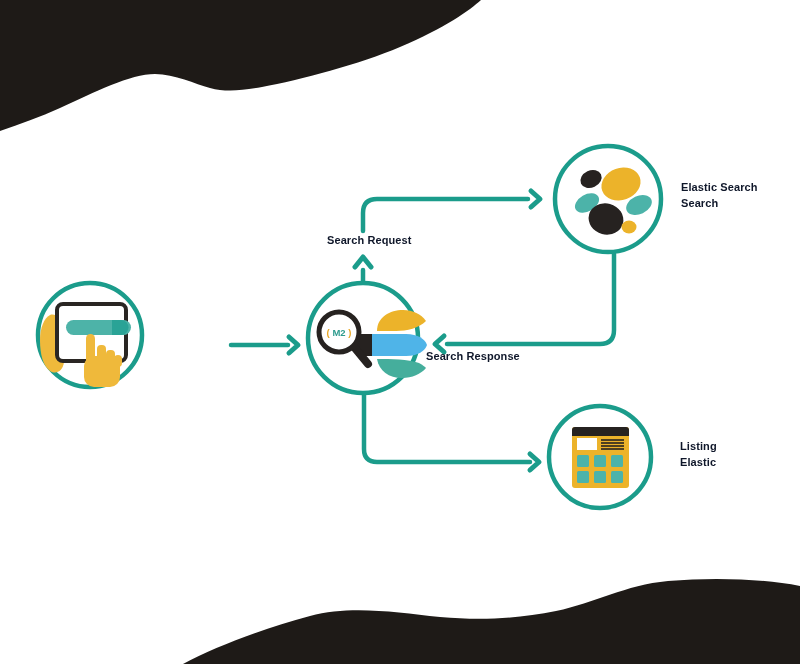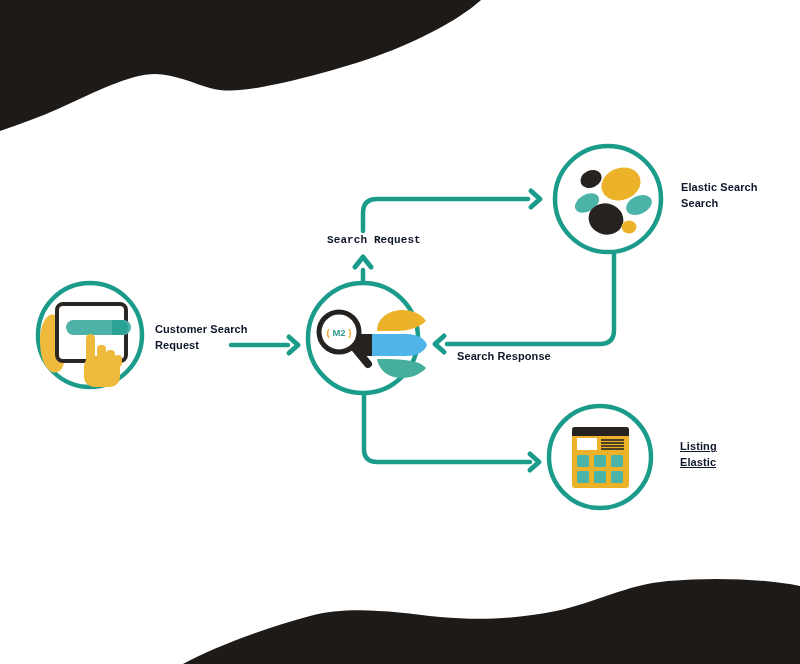--- a/index.html
+++ b/index.html
@@ -104,32 +104,28 @@
         <rect x="577" y="455" width="12" height="12" rx="1.5"></rect>
         <rect x="594" y="455" width="12" height="12" rx="1.5"></rect>
         <rect x="611" y="455" width="12" height="12" rx="1.5"></rect>
         <rect x="577" y="471" width="12" height="12" rx="1.5"></rect>
         <rect x="594" y="471" width="12" height="12" rx="1.5"></rect>
         <rect x="611" y="471" width="12" height="12" rx="1.5"></rect>
       </g>
     </g>
   </svg>
 
-  <div class="label" style="left:155px;top:321px;">
-    <div>Customer Search</div>
-    <div>Request</div>
-  </div>
 
-  <div class="label" style="left:327px;top:232px;font-family:Liberation Mono, monospace;">Search Request</div>
+  <div class="label" style="left:327px;top:232px;">Search Request</div>
 
-  <div class="label" style="left:457px;top:348px;">Search Response</div>
+  <div class="label" style="left:426px;top:348px;">Search Response</div>
 
   <div class="label" style="left:681px;top:179px;">
     <div>Elastic Search</div>
     <div>Search</div>
   </div>
 
-  <div class="label" style="left:680px;top:438px;text-decoration:underline;">
+  <div class="label" style="left:680px;top:438px;">
     <div>Listing</div>
     <div>Elastic</div>
   </div>
 
 </div>
 
 </body></html>

